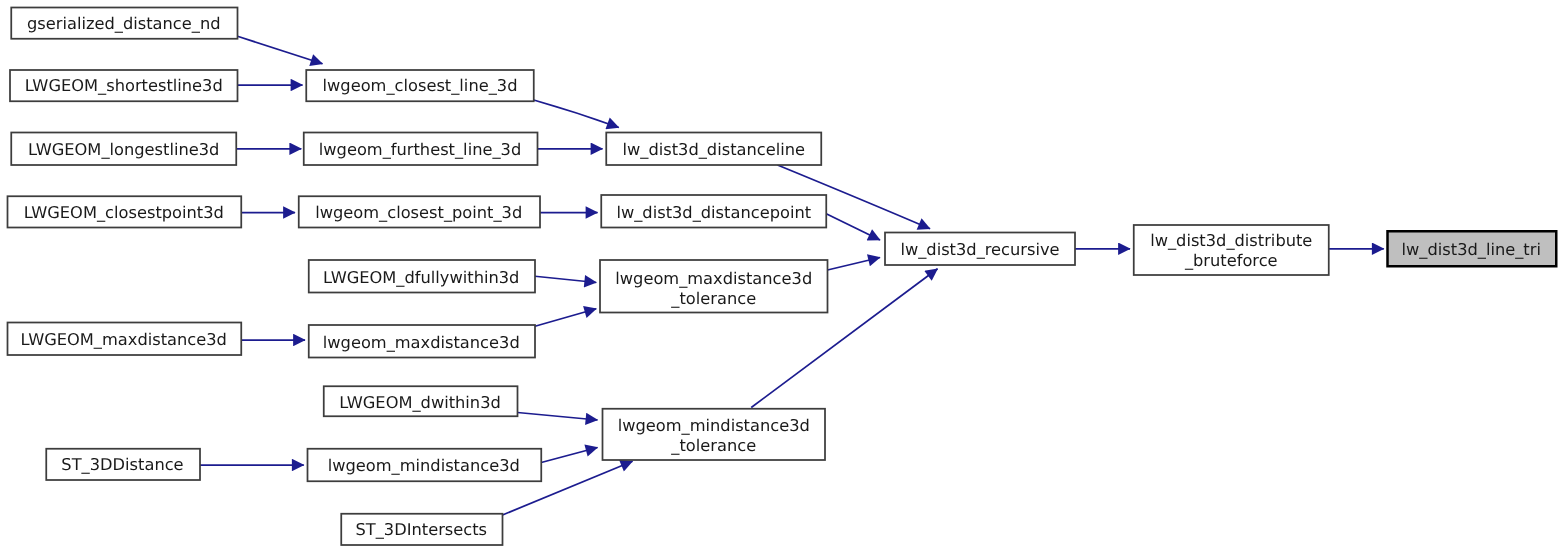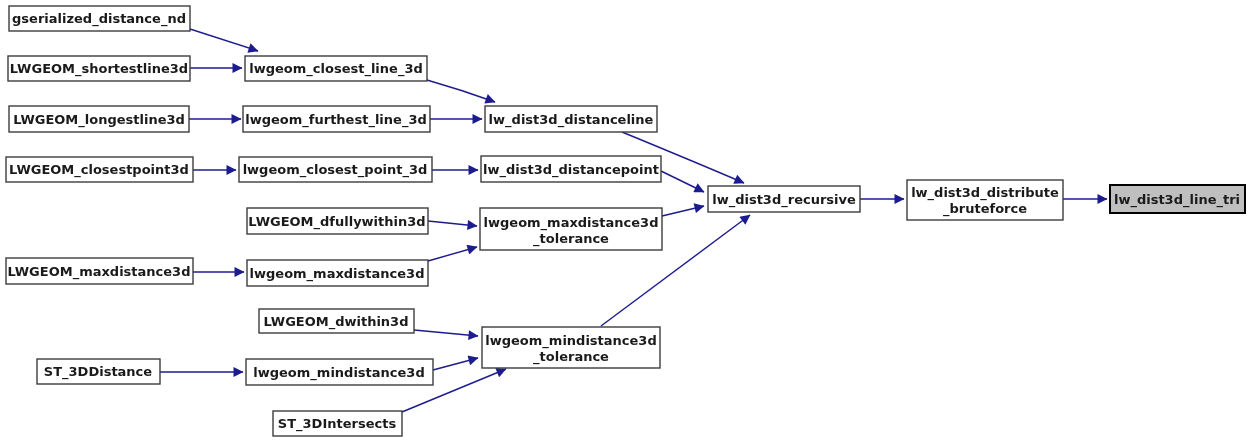--- a/index.html
+++ b/index.html
@@ -1,16 +1,16 @@
 <!DOCTYPE html>
 <html style="--edge: #1c1c8f; --node-fill: #ffffff; --node-border: #3d3d3d; --highlight-fill: #bfbfbf; --highlight-border: #000000; --text: #1a1a1a;"><head>
 <meta charset="utf-8">
 <style>
   html, body { margin: 0; padding: 0; background: #ffffff; }
-  #canvas { position: relative; width: 1251px; height: 443px; background: #ffffff; font-weight: bold; }
+  #canvas { position: relative; width: 1251px; height: 443px; background: #ffffff; }
   svg { display: block; }
   svg text {
     font-family: "DejaVu Sans", "Liberation Sans", sans-serif;
     font-size: 13px;
     fill: var(--text, #1a1a1a);
     text-anchor: middle;
   }
   .node rect {
     fill: var(--node-fill, #ffffff);
     stroke: var(--node-border, #3d3d3d);

